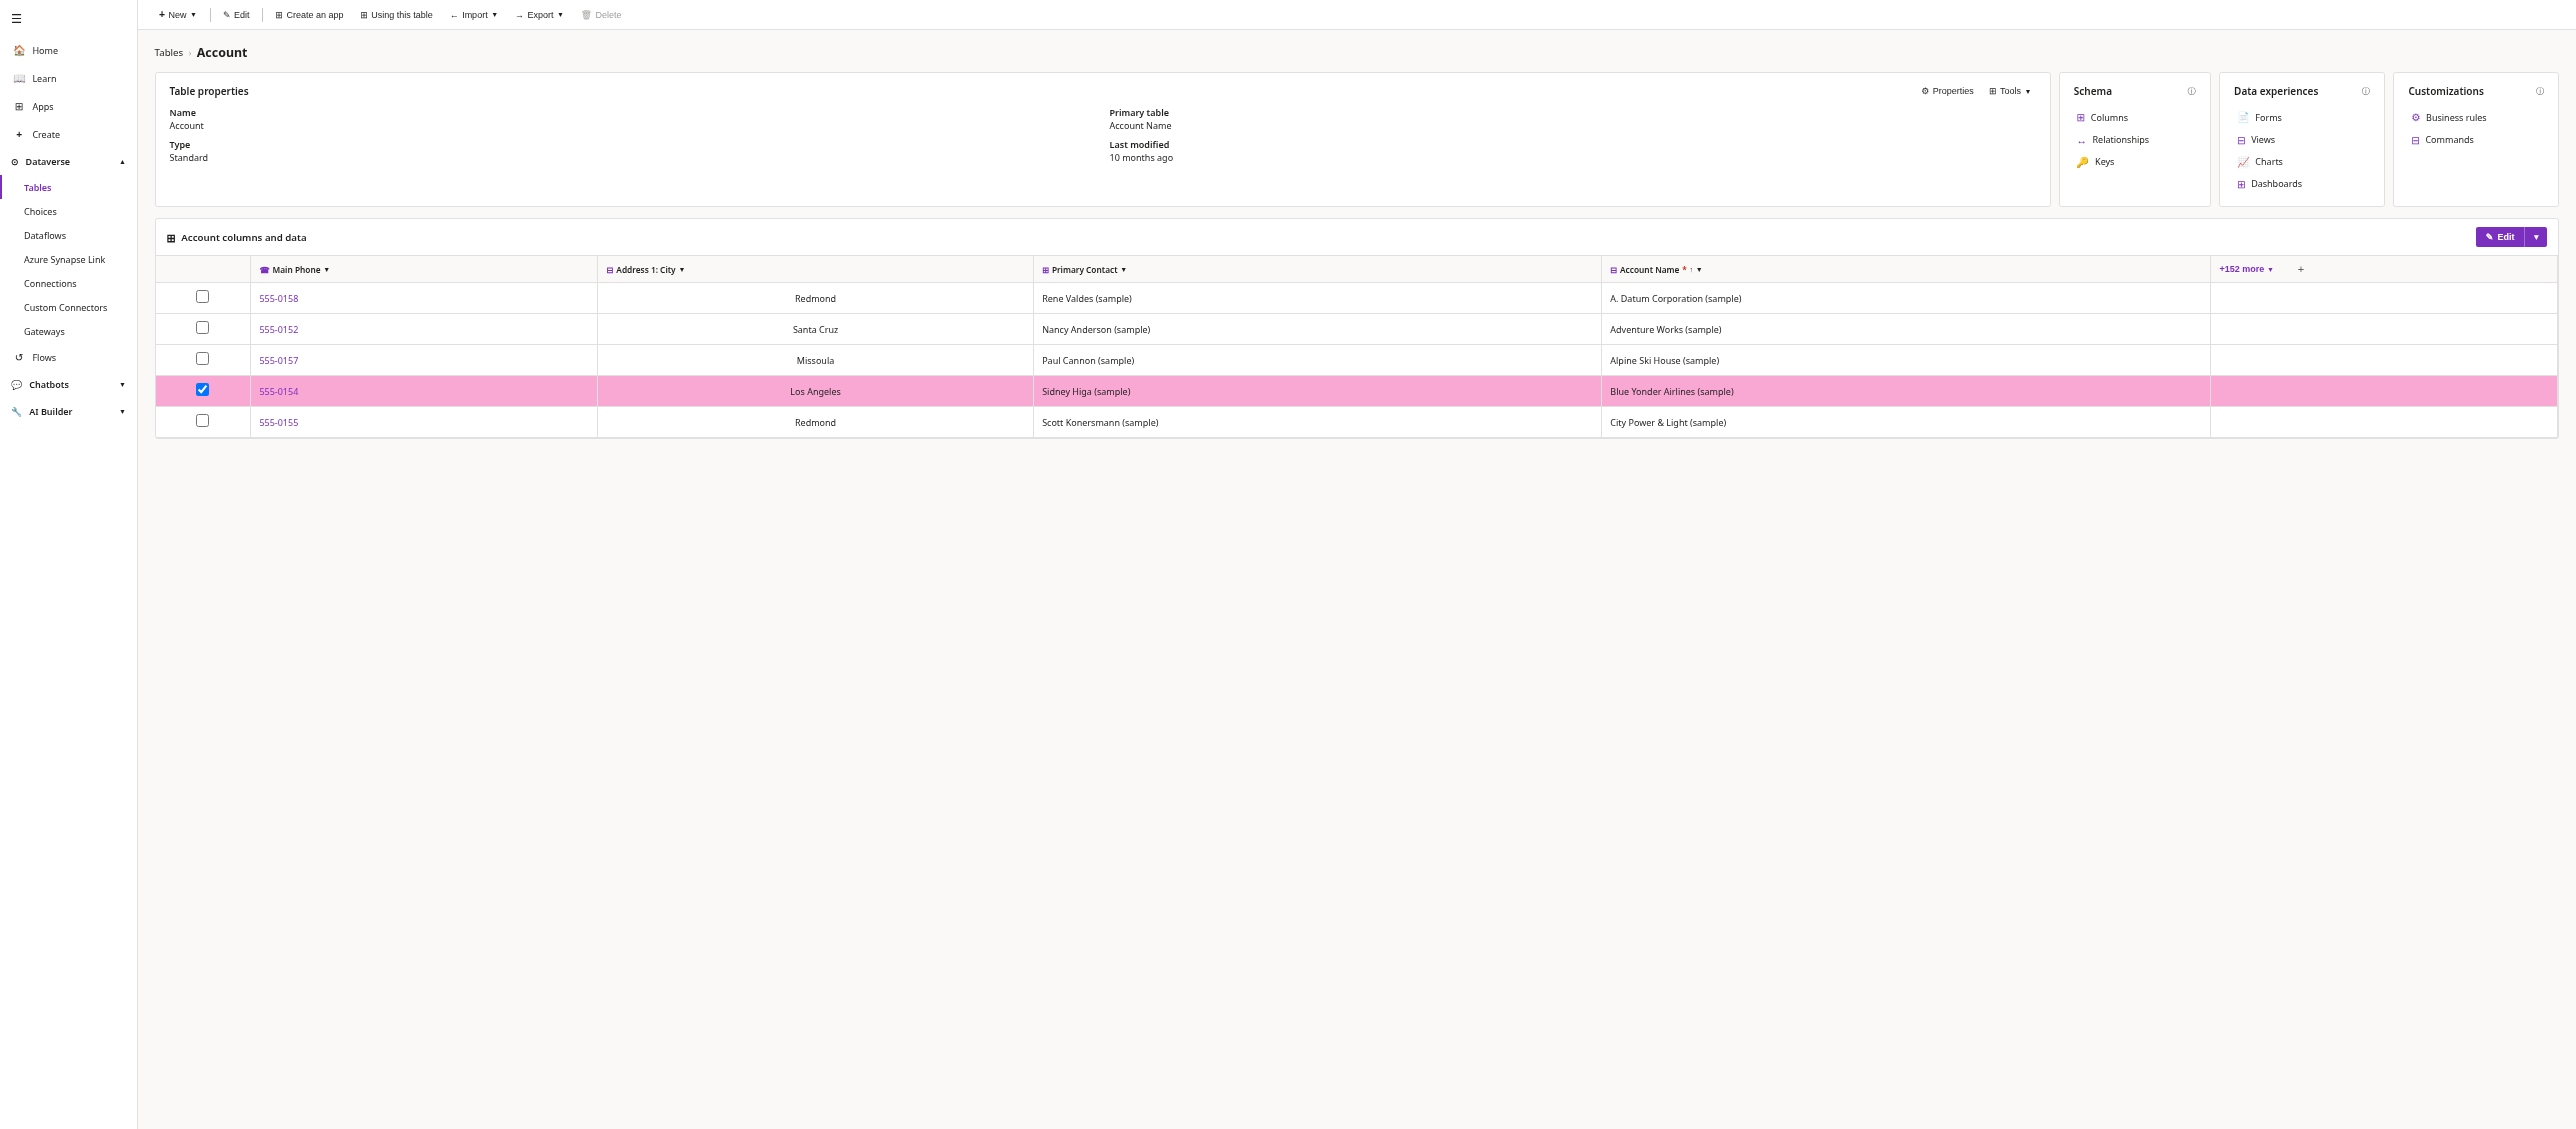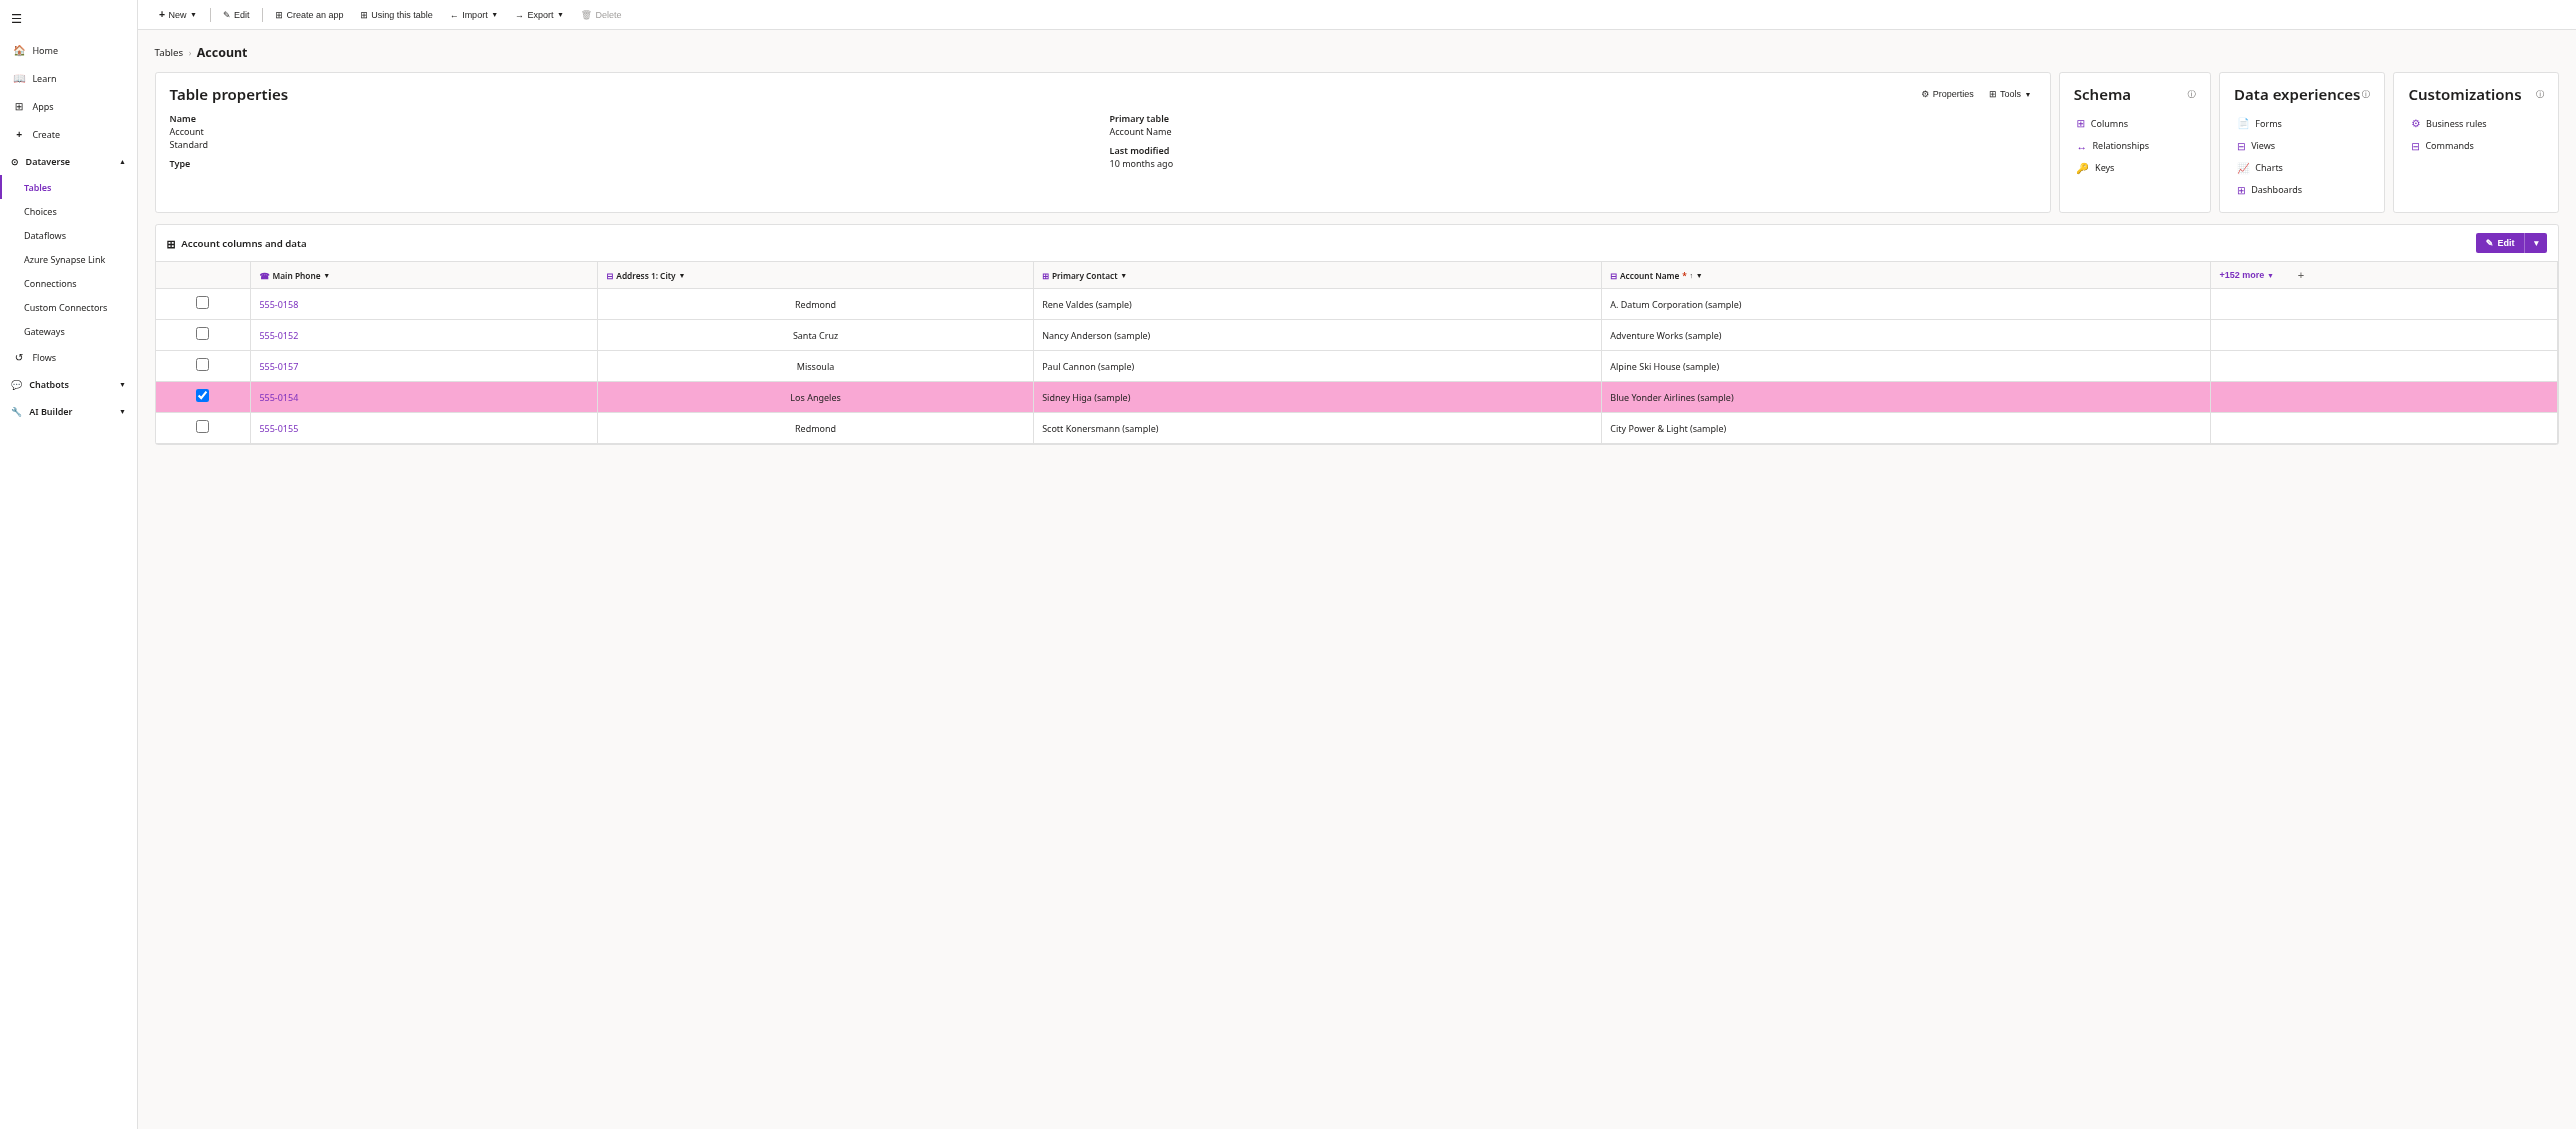--- a/index.html
+++ b/index.html
@@ -131,21 +131,21 @@
       border-radius: 2.8px;
       padding: 11px 14px;
       flex: 1;
     }
     .info-card-header {
       display: flex;
       align-items: center;
       justify-content: space-between;
       margin-bottom: 8.3px;
     }
-    .info-card-title { font-weight: 600; font-size: 15px; color: #201f1e; }
+    .info-card-title { font-weight: 600; font-size: 10px; color: #201f1e; }
     .info-card-actions { display: flex; align-items: center; gap: 7px; }
     .card-action-btn {
       display: flex;
       align-items: center;
       gap: 3.5px;
       background: none;
       border: none;
       cursor: pointer;
       font-size: 9px;
       color: #201f1e;
@@ -398,22 +398,22 @@
               <span>⊞</span>
               <span>Tools</span>
               <span style="font-size:7px;">▼</span>
             </button>
           </div>
         </div>
         <div style="display:grid;grid-template-columns:1fr 1fr;gap:22px 14px;">
           <div>
             <div style="font-weight:600;font-size:9px;">Name</div>
             <div style="font-size:9px;">Account</div>
+            <div style="font-weight:600;font-size:9px;margin-top:5.5px;">Type</div>
             <div style="font-size:9px;">Standard</div>
-            <div style="font-weight:600;font-size:9px;margin-top:5.5px;">Type</div>
           </div>
           <div>
             <div style="font-weight:600;font-size:9px;">Primary table</div>
             <div style="font-size:9px;">Account Name</div>
             <div style="font-weight:600;font-size:9px;margin-top:5.5px;">Last modified</div>
             <div style="font-size:9px;">10 months ago</div>
           </div>
         </div>
       </div>
 

